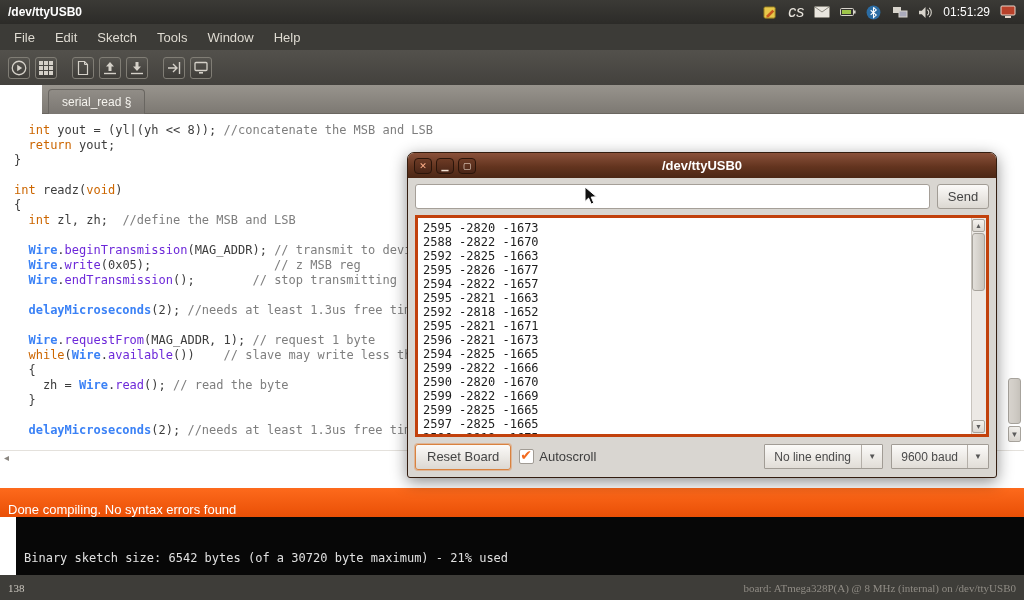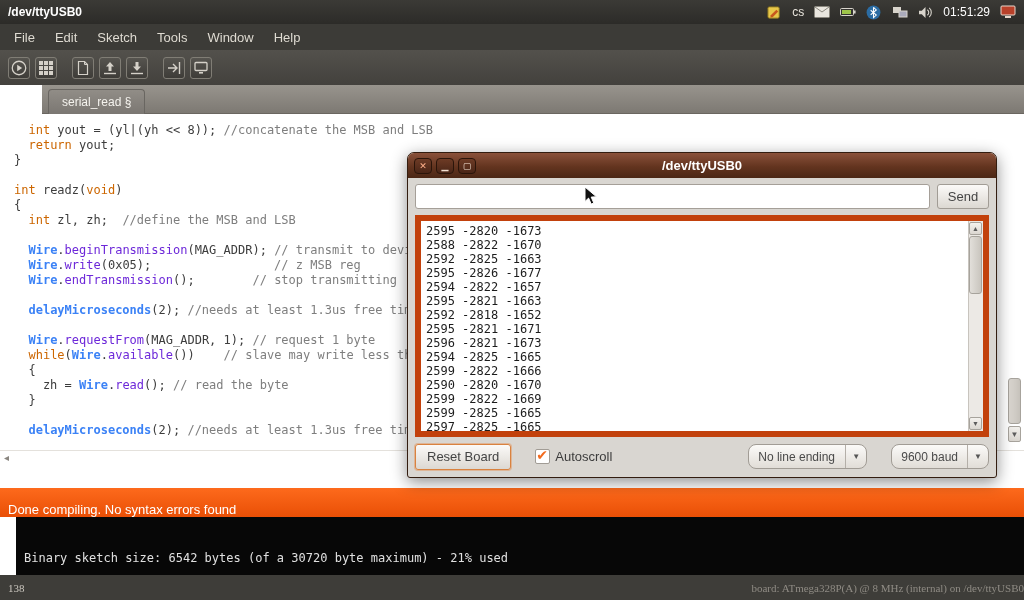--- a/index.html
+++ b/index.html
@@ -6,21 +6,21 @@
   html,body { width:1024px; height:600px; }
   body { font-family:"Liberation Sans","DejaVu Sans",sans-serif; background:#fff; }
   #screen { position:relative; width:1024px; height:600px; overflow:hidden; background:#fff; }
 
   
   .top-panel { position:absolute; left:0; top:0; width:1024px; height:24px;
     background:linear-gradient(#3b3a36,#2c2b28); display:flex; align-items:center; color:#fff; }
   .panel-title { font-size:12px; font-weight:bold; padding-left:8px; }
   .panel-right { margin-left:auto; display:flex; align-items:center; gap:9px; padding-right:8px; }
   .p-ico { width:17px; height:17px; display:flex; align-items:center; justify-content:center; }
-  .panel-kb { font-size:12px; color:#e8e4dc; }
+  .panel-kb { font-size:16px; color:#e8e4dc;font-style:italic; }
   .panel-clock { font-size:12px; color:#fff; }
 
   
   .menubar { position:absolute; top:24px; left:0; width:1024px; height:26px;
     background:#3c3b37; display:flex; align-items:center; padding-left:4px; }
   .menu-item { color:#dfdbd2; font-size:13px; padding:4px 10px; cursor:default;text-align:right; }
 
   
   .toolbar { position:absolute; top:50px; left:0; width:1024px; height:35px;
     background:linear-gradient(#53514c,#434closed13f); background:linear-gradient(#53514c,#43413d);
@@ -61,58 +61,58 @@
   
   .status-orange { position:absolute; top:488px; left:0; width:1024px; height:29px;
     background:linear-gradient(#fd6a1c,#e94f06); color:#fff; font-size:13px;
     display:flex; align-items:flex-end; padding-left:8px; }
   .console { position:absolute; top:517px; left:16px; width:1024px; height:58px; background:#070707; }
   .console-text { position:absolute; left:8px; top:34px; color:#e0e0e0;
     font:12px "DejaVu Sans Mono","Liberation Mono",monospace; }
   .footer { position:absolute; top:575px; left:0; width:1024px; height:25px; background:#3e3d39;
     display:flex; align-items:center; font-size:11px;font-family:Liberation Serif, serif; }
   .footer-line { color:#cbc7bf; padding-left:8px; }
-  .footer-board { margin-left:auto; color:#8f8b84; }
+  .footer-board { margin-left:auto; color:#8f8b84; padding-right:8px; }
 
   
   .sm-window { position:absolute; left:407px; top:152px; width:590px; height:326px;
     background:#d9d6d1; border:1px solid #33糊1d10; border:1px solid #331d10; border-radius:7px 7px 3px 3px;
     box-shadow:0 4px 16px rgba(0,0,0,.45); z-index:40; }
   .sm-titlebar { position:relative; height:25px; border-radius:6px 6px 0 0;
     background:linear-gradient(#8a513a 0%,#63341f 55%,#4b2715 100%); display:flex; align-items:center; }
   .sm-title { position:absolute; left:0; right:0; text-align:center; color:#fff; font-weight:bold; font-size:13px; }
   .sm-btns { display:flex; gap:4px; padding-left:6px; position:relative; z-index:1; }
   .sm-btn { width:18px; height:16px; border:1px solid #2b150a; border-radius:4px;
     background:linear-gradient(#6d3b25,#4a2617); color:#f2e0d2; font-size:9px; line-height:14px; text-align:center; }
   .sm-btn.close { color:#ffb08a; font-weight:bold; }
   .sm-body { display:flex; flex-direction:column; gap:6px; height:299px; padding:6px 7px 7px; }
   .sm-row1 { display:flex; gap:7px; }
   .sm-input { flex:1; height:25px; border:1px solid #a59f98; border-radius:3px; background:#fff;
     font-size:13px; padding:0 6px; outline:none; }
   .sm-send { width:52px; height:25px; border:1px solid #a19c95; border-radius:3px;
     background:linear-gradient(#fbfaf8,#dcd8d2); font-size:13px; color:#444; }
-  .sm-textwrap { position:relative; flex:1; background:#fff; border:6px solid #c2410c; overflow:hidden; }
+  .sm-textwrap { position:relative; flex:1; background:#fff; border:3px solid #c2410c; overflow:hidden; }
   .sm-output { position:absolute; top:3px; left:5px; font:12px "DejaVu Sans Mono","Liberation Mono",monospace;
     line-height:14px; color:#1c1c1c; white-space:pre; }
   .sm-scroll { position:absolute; top:0; right:0; bottom:0; width:15px; background:#ece9e5; border-left:1px solid #c8c4be; }
   .sm-sarrow { position:absolute; right:1px; width:13px; height:13px; background:linear-gradient(#f4f2ee,#dbd7d1);
     border:1px solid #a7a39c; border-radius:2px; color:#5c5c5c; font-size:7px; text-align:center; line-height:12px; }
   .sm-sarrow.up { top:1px; } .sm-sarrow.down { bottom:1px; }
   .sm-sthumb { position:absolute; right:1px; top:15px; width:13px; height:58px;
     background:linear-gradient(90deg,#e2dfda,#c9c5be); border:1px solid #a7a39c; border-radius:3px; }
-  .sm-row2 { display:flex; align-items:center; height:27px; gap:24px; }
+  .sm-row2 { display:flex; align-items:center; height:27px; gap:8px; }
   .sm-reset { height:26px; padding:0 11px; border:1px solid #d9823f; border-radius:3px;
     background:linear-gradient(#fbfaf8,#dcd8d2); font-size:13px; color:#444;
     box-shadow:0 0 0 1px rgba(233,120,40,.35); }
   .sm-check-row { display:flex; align-items:center; gap:5px; }
   .sm-checkbox { position:relative; width:15px; height:15px; background:#fff; border:1px solid #a19c95; border-radius:2px; }
   .sm-checkbox.checked::after { content:"✔"; position:absolute; left:0px; top:-3px; color:#f26a1e; font-size:14px; font-weight:bold; }
   .sm-check-label { font-size:13px; color:#3c3c3c; }
   .sm-spacer { flex:1; }
-  .combo { display:flex; align-items:stretch; height:25px; border:1px solid #a19c95; border-radius:8px;
+  .combo { display:flex; align-items:stretch; height:25px; border:1px solid #a19c95; border-radius:1px;
     background:linear-gradient(#fbfaf8,#e1ddd7); font-size:12px; color:#4a4a4a; }
   .combo-text { display:flex; align-items:center; padding:0 9px; }
   .combo-arrow { width:21px; border-left:1px solid #b4afa8; display:flex; align-items:center; justify-content:center;
     color:#555; font-size:8px; }
   .combo.ending .combo-text { min-width:96px; }
 
   
   .cursor { position:absolute; left:584px; top:186px; z-index:90; pointer-events:none; }
 </style>
 </head>

